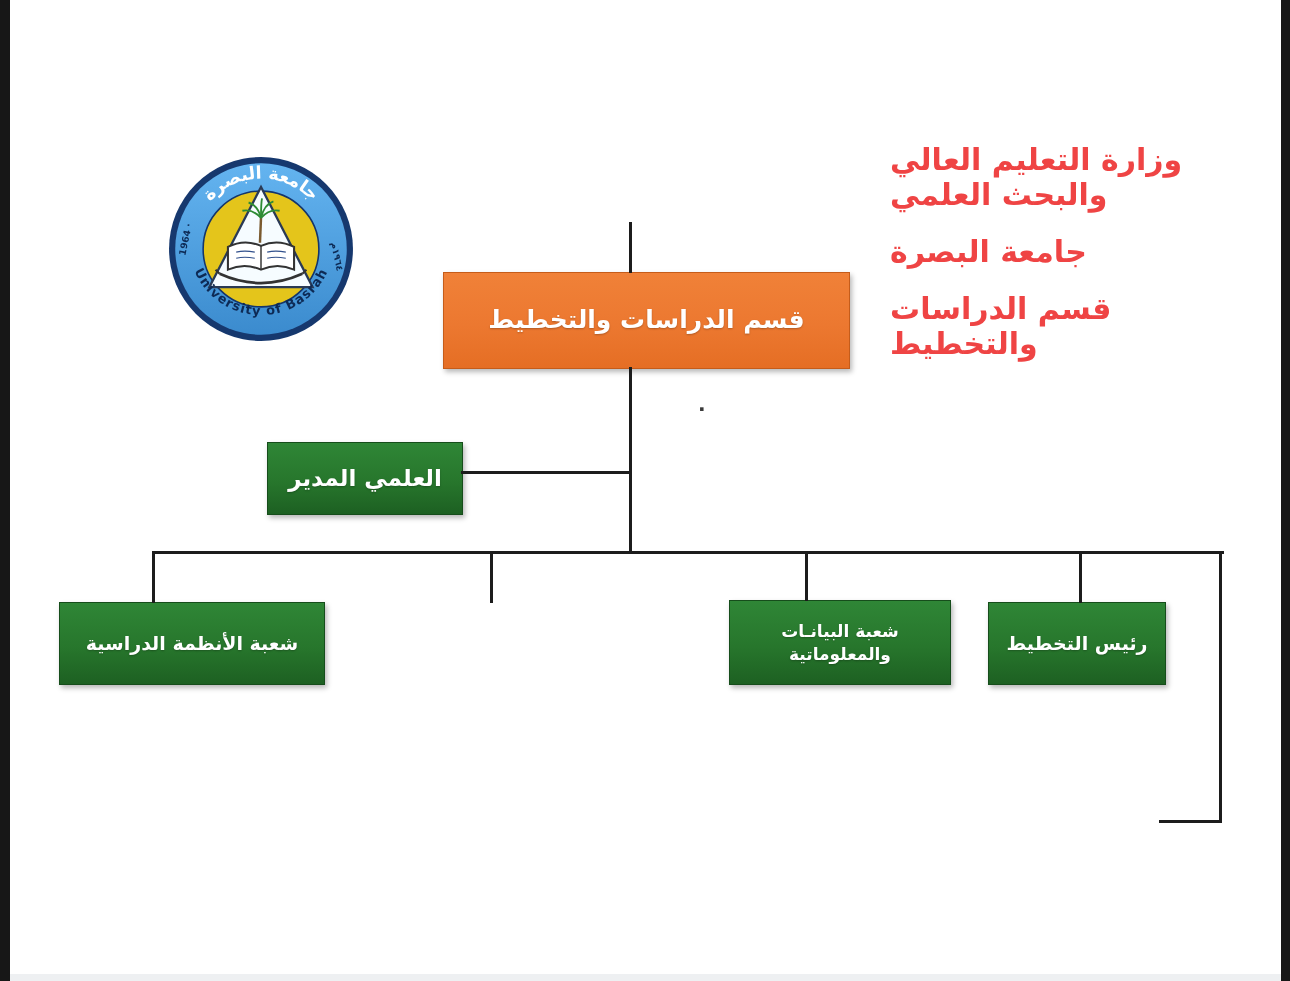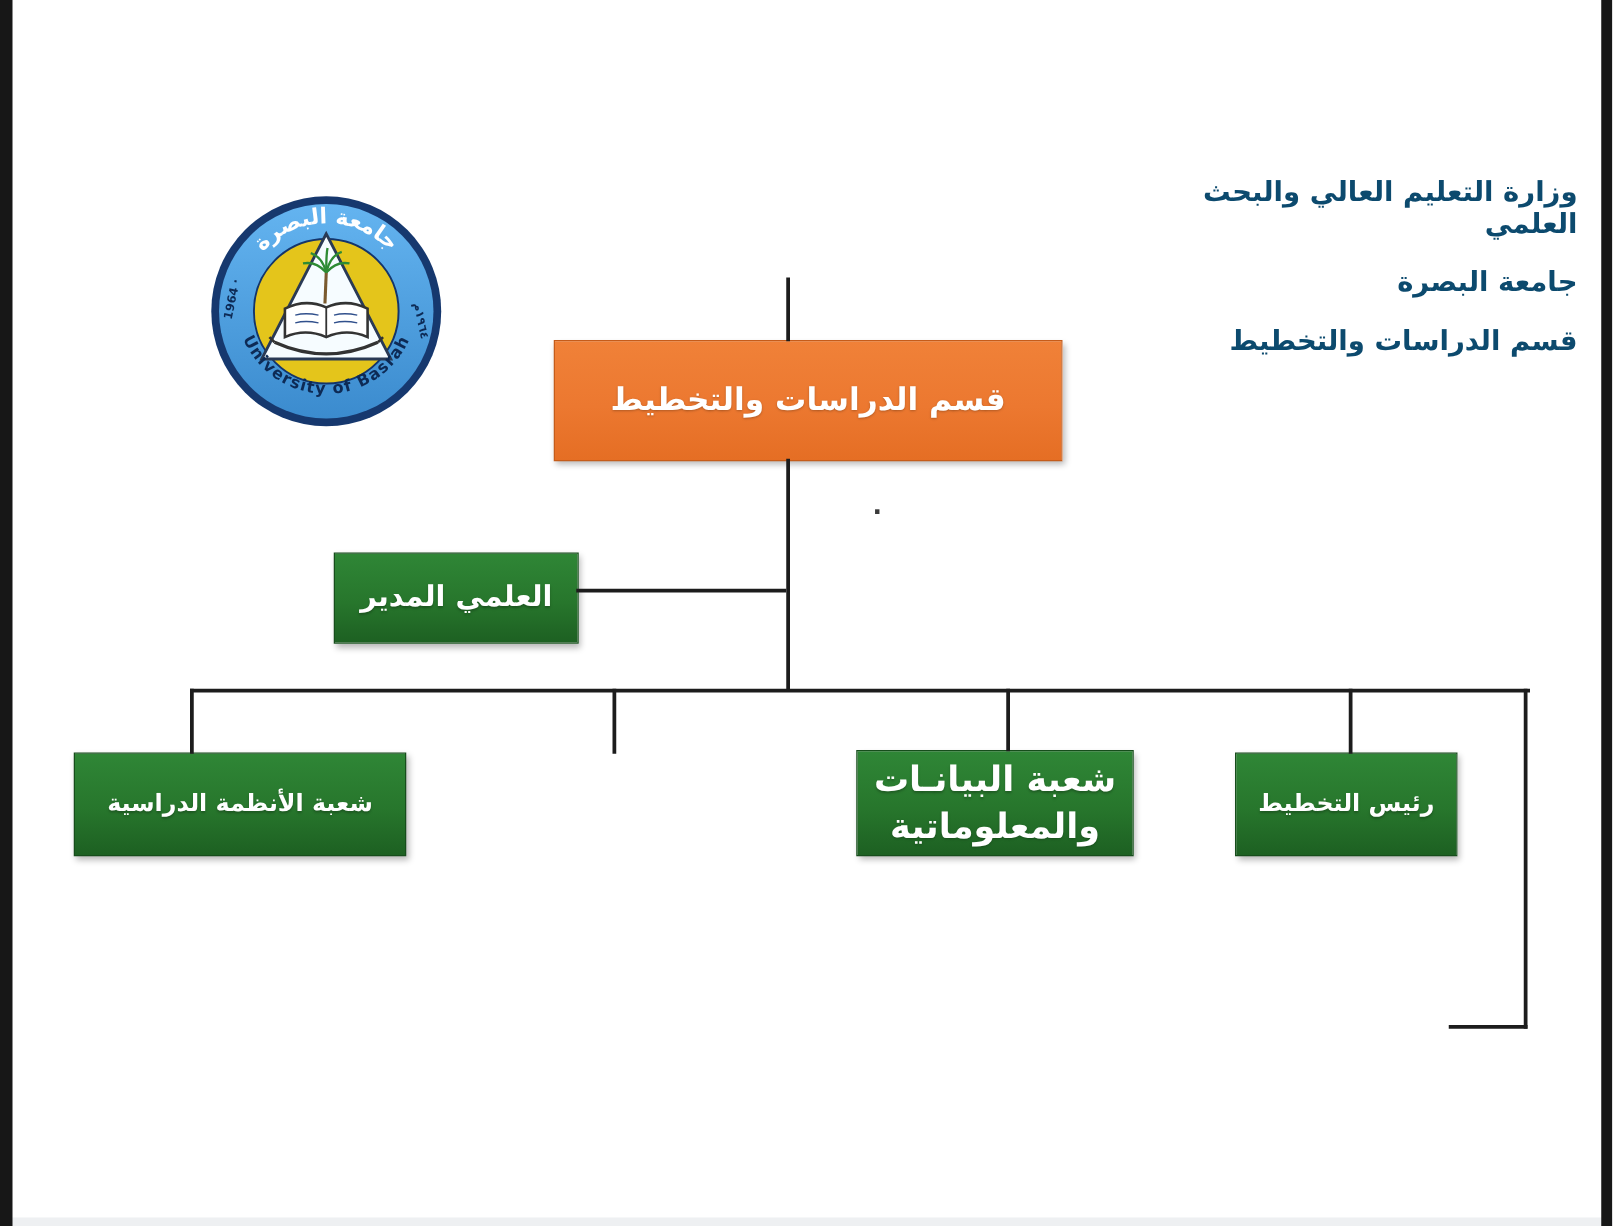--- a/index.html
+++ b/index.html
@@ -30,22 +30,22 @@
     border:1px solid #164d1b;font-size:19px;
   }
   .node-dashed{
     background:#ffffff;border:2.5px dashed #222222;color:#101018;
     box-shadow:none;text-shadow:none;font-size:24px;
   }
   .line{position:absolute;background:#1c1c1c;z-index:2;}
 
   .header-text{
     position:absolute;left:890px;top:142px;width:372px;
-    direction:rtl;text-align:right;font-weight:bold;font-size:22px;
-    color:#0c4a6e;z-index:3;
+    direction:rtl;text-align:left;font-weight:bold;font-size:30px;
+    color:#ef4444;z-index:3;
   }
   .header-text .hline{margin-bottom:22px;}
 
   .stray-dot{position:absolute;left:698px;top:392px;font-size:20px;color:#3a3a3a;font-weight:bold;}
   .logo-wrap{position:absolute;left:168px;top:156px;width:186px;height:190px;}
 </style>
 </head>
 <body>
 
 <div id="page">
@@ -118,19 +118,19 @@
   <div class="stray-dot">.</div>
 
 
   <div class="node node-orange" style="left:443px;top:272px;width:405px;height:95px;">قسم الدراسات والتخطيط</div>
 
   <div class="node node-green" style="left:267px;top:442px;width:194px;height:71px;font-size:23px;">العلمي المدير</div>
 
   <div class="node node-green" style="left:59px;top:602px;width:264px;height:81px;">شعبة الأنظمة الدراسية</div>
 
 
-  <div class="node node-green" style="left:685px;top:600px;width:220px;height:83px;font-size:28px;">شعبة البيانـات
+  <div class="node node-green" style="left:729px;top:600px;width:220px;height:83px;font-size:17px;">شعبة البيانـات
 والمعلوماتية</div>
 
   <div class="node node-green" style="left:988px;top:602px;width:176px;height:81px;">رئيس التخطيط</div>
 
 
 </div>
 
 </body></html>

